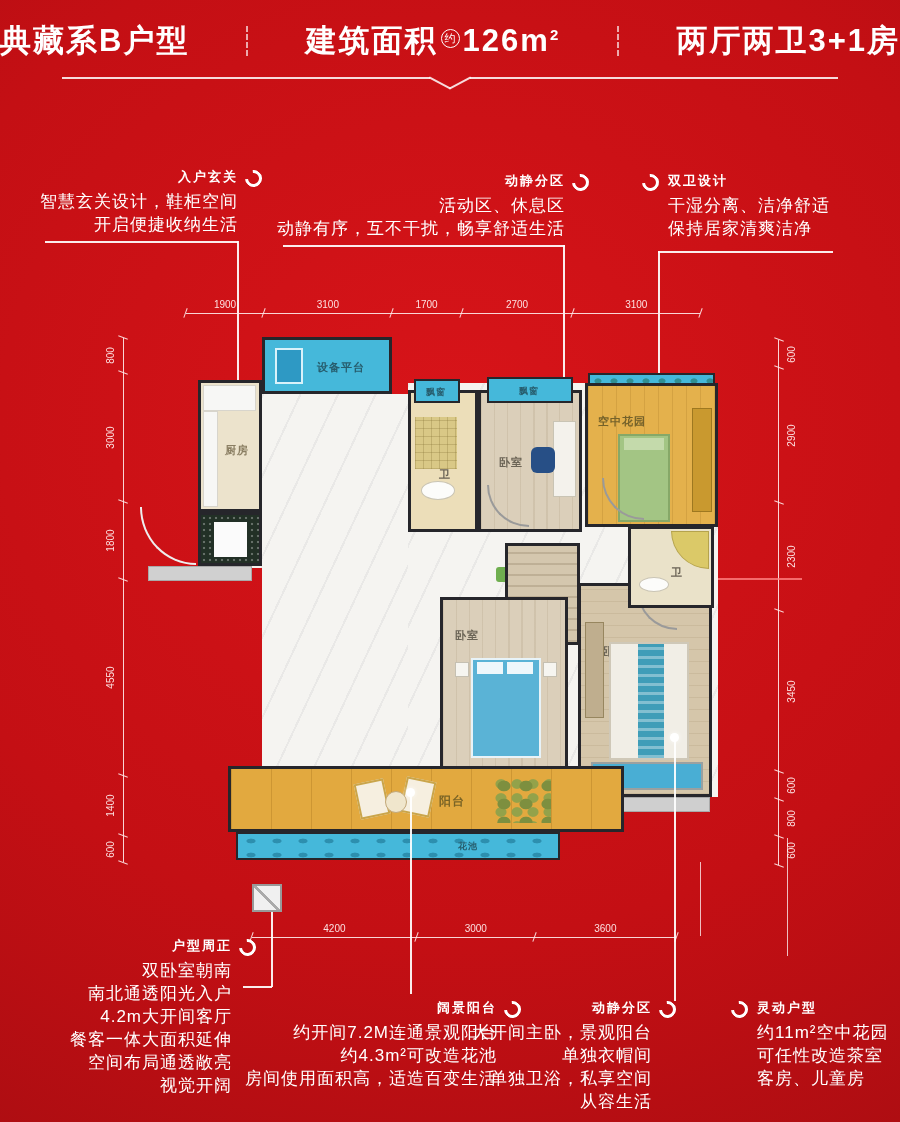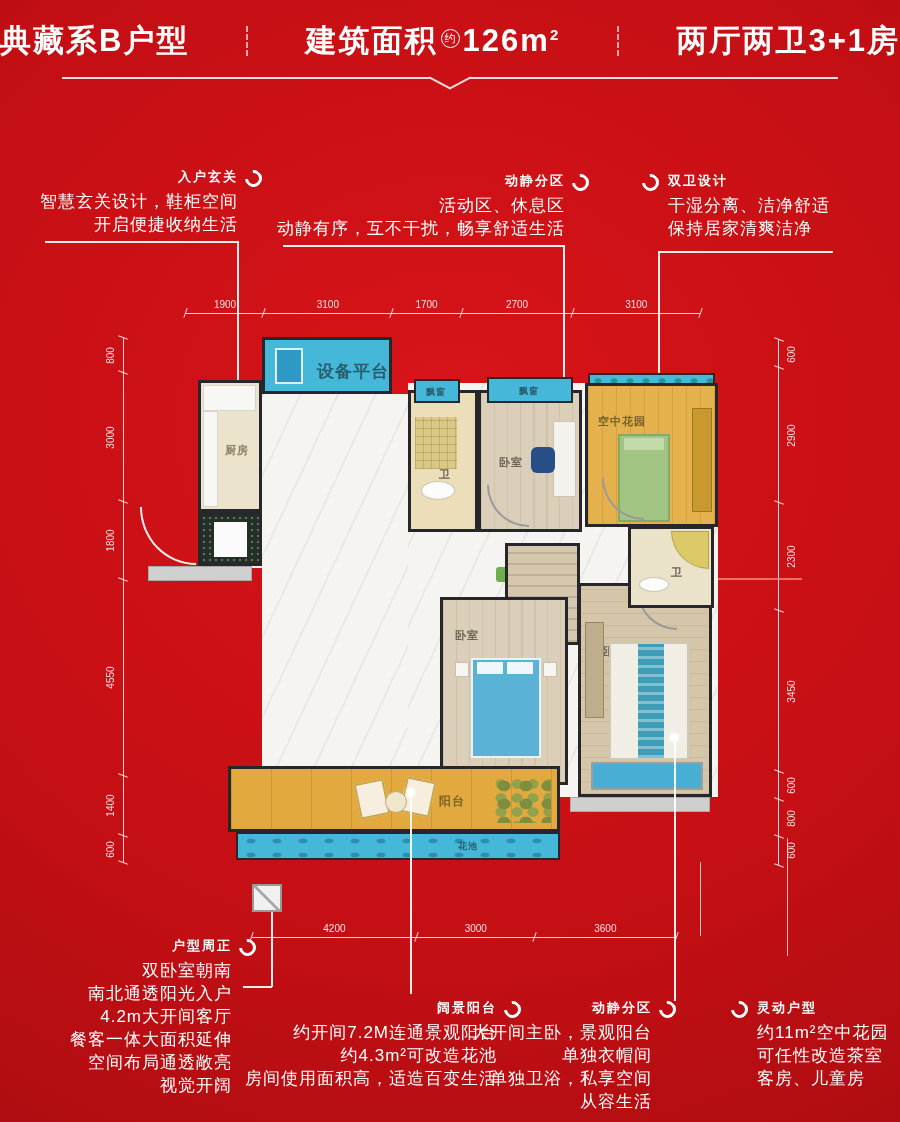--- a/index.html
+++ b/index.html
@@ -170,21 +170,21 @@
   <div class="lead" style="left:787px;top:838px;width:1.2px;height:118px;opacity:.8;"></div>
 
   <div id="plan">
 
     <div class="base marble" style="left:8px;top:45px;width:64px;height:188px;"></div>
     <div class="base marble" style="left:72px;top:59px;width:178px;height:376px;"></div>
     <div class="base marble" style="left:218px;top:48px;width:310px;height:414px;"></div>
 
     <div class="room cyan" style="left:72px;top:2px;width:130px;height:57px;">
       <div class="fur" style="left:10px;top:8px;width:28px;height:36px;background:#2e99c4;border:2px solid #d9f2fa;"></div>
-      <span class="rl cy sm" style="left:52px;top:20px;font-size:17px;">设备平台</span>
+      <span class="rl cy sm" style="left:52px;top:20px;font-size:11px;">设备平台</span>
     </div>
 
     <div class="room" style="left:8px;top:45px;width:64px;height:132px;background:#ece3cc;">
       <div class="fur" style="left:2px;top:2px;width:53px;height:26px;background:#f7f7f5;border:1px solid #d8d5cc;"></div>
       <div class="fur" style="left:2px;top:28px;width:15px;height:96px;background:#f7f7f5;border:1px solid #d8d5cc;"></div>
       <span class="rl sm" style="left:24px;top:60px;font-size:11px;color:#8b7f63;">厨房</span>
     </div>
 
     <div class="room" style="left:8px;top:177px;width:64px;height:54px;background-color:#223026;background-image:radial-gradient(rgba(255,255,255,.3) 1px, transparent 1.6px);background-size:6px 6px;">
       <div class="fur" style="left:13px;top:7px;width:33px;height:35px;background:#fbfbfb;"></div>
@@ -246,21 +246,21 @@
       <div class="arc" style="left:56px;top:4px;width:38px;height:38px;"></div>
     </div>
     <div class="fur" style="left:380px;top:462px;width:140px;height:15px;background:#cfcfcf;border:1px solid #a9a9a9;"></div>
 
     <div class="room" style="left:438px;top:191px;width:86px;height:82px;background:#eae2c9;">
       <div class="fur" style="right:2px;top:2px;width:38px;height:38px;background:#dbc968;border-bottom-left-radius:100%;border:1px solid #b5a34c;"></div>
       <div class="fur" style="left:8px;top:48px;width:30px;height:15px;background:#fcfcfa;border:1px solid #c9c4b4;border-radius:50%;"></div>
       <span class="rl sm" style="left:40px;top:36px;font-size:11px;">卫</span>
     </div>
 
-    <div class="room" style="left:38px;top:431px;width:332px;height:66px;background-color:#e2a93f;background-image:repeating-linear-gradient(90deg, rgba(150,100,20,.28) 0 1px, transparent 1px 40px);">
+    <div class="room" style="left:38px;top:431px;width:396px;height:66px;background-color:#e2a93f;background-image:repeating-linear-gradient(90deg, rgba(150,100,20,.28) 0 1px, transparent 1px 40px);">
       <div class="fur" style="left:126px;top:12px;width:30px;height:36px;background:#f6efe0;border:2px solid #caa54a;transform:rotate(-12deg);"></div>
       <div class="fur" style="left:172px;top:10px;width:30px;height:36px;background:#f6efe0;border:2px solid #caa54a;transform:rotate(12deg);"></div>
       <div class="fur" style="left:154px;top:22px;width:22px;height:22px;background:#f0e6cc;border:1px solid #c2a879;border-radius:50%;"></div>
       <span class="rl sm" style="left:208px;top:24px;font-size:12px;color:#7a6426;">阳台</span>
       <div class="fur" style="left:262px;top:8px;width:58px;height:46px;background-image:radial-gradient(#7d8f3f 6px, transparent 7px),radial-gradient(#93a24a 5px, transparent 6px);background-size:22px 18px,16px 14px;"></div>
     </div>
 
     <div class="fur cyan" style="left:46px;top:497px;width:324px;height:28px;border:2px solid #26262b;background-image:radial-gradient(rgba(25,110,140,.55) 4px, transparent 5px);background-size:26px 14px;">
       <span class="rl cy sm" style="left:220px;top:6px;">花池</span>
     </div>

